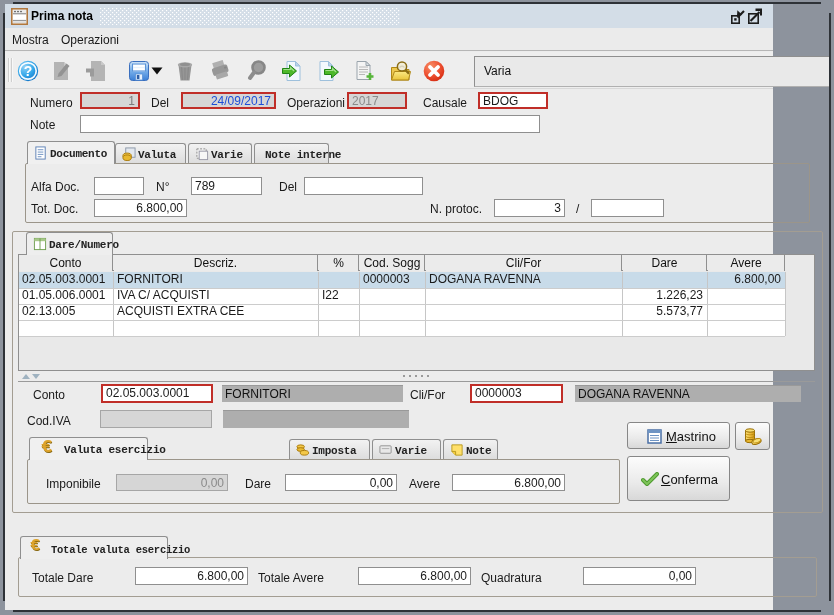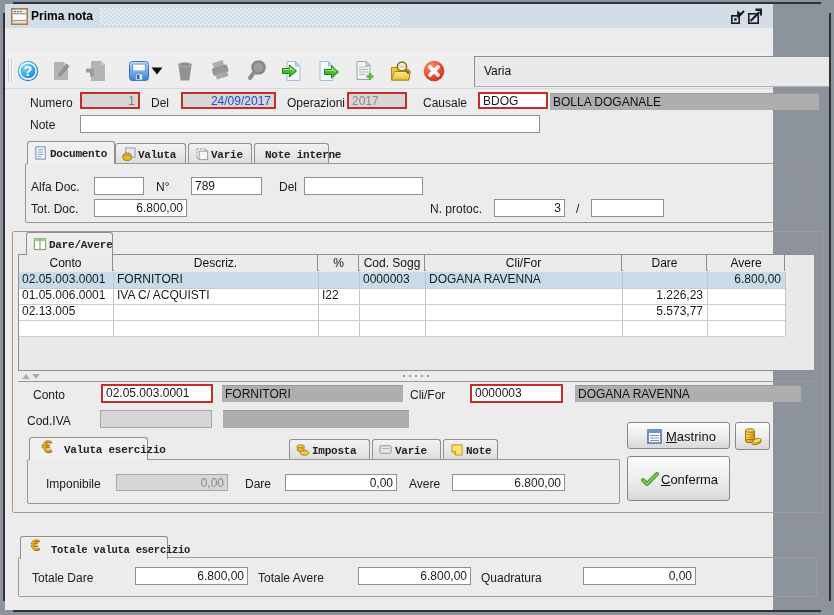--- a/index.html
+++ b/index.html
@@ -80,20 +80,24 @@
       <rect x="3.2" y="10.2" width="2.4" height="2.4" fill="#1c1c1c"></rect>
       <path d="M6.5 9.5 L13 3" stroke="#1c1c1c" stroke-width="2.2"></path>
       <path d="M4.8 10.8 L10 10.4 L5.2 5.6 Z" fill="#1c1c1c" transform="translate(1.2,-3.4) rotate(0)"></path>
     </svg>
     <svg class="abs" style="right:11px;top:4px" width="14" height="16" viewBox="0 0 14 16">
       <rect x="0.8" y="5.8" width="9.4" height="9.4" fill="none" stroke="#1c1c1c" stroke-width="1.6"></rect>
       <path d="M2.5 13 L11.5 4" stroke="#1c1c1c" stroke-width="2.2"></path>
       <path d="M7.5 1.8 L13.2 1.8 L13.2 7.5" fill="none" stroke="#1c1c1c" stroke-width="2.4"></path>
     </svg>
   </div>
+  <div id="menu">
+    <span style="left:7px">Mostra</span>
+    <span style="left:56px">Operazioni</span>
+  </div>
   <div id="toolbar">
     <div class="grip"></div>
     <svg class="ticon" style="left:12px" viewBox="0 0 22 22">
       <defs>
           <radialGradient id="hg" cx="35%" cy="30%" r="75%">
             <stop offset="0" stop-color="#8ed0f6"></stop>
             <stop offset="55%" stop-color="#35a8ea"></stop>
             <stop offset="100%" stop-color="#1173c6"></stop>
           </radialGradient>
         </defs>
@@ -196,21 +200,20 @@
   </div>
 
   <span class="lbl" style="left:25px;top:92px">Numero</span>
   <div class="fld red gray right" style="left:75px;top:88px;width:60px;height:17px;color:#7c7c7c">1</div>
   <span class="lbl" style="left:146px;top:92px">Del</span>
   <div class="fld red gray right" style="left:176px;top:88px;width:95px;height:17px;color:#1d4ed8">24/09/2017</div>
   <span class="lbl" style="left:282px;top:92px">Operazioni</span>
   <div class="fld red gray" style="left:342px;top:88px;width:60px;height:17px;color:#8a8a8a">2017</div>
   <span class="lbl" style="left:418px;top:92px">Causale</span>
   <div class="fld red" style="left:473px;top:88px;width:70px;height:17px">BDOG</div>
-  <div class="dlabel" style="left:545px;top:89px;width:269px;height:17px">BOLLA DOGANALE</div>
   <span class="lbl" style="left:25px;top:114px">Note</span>
   <div class="fld" style="left:75px;top:111px;width:460px;height:18px"></div>
 
   <div class="tab sel" style="left:22px;top:137px;width:88px">
     <svg class="ic" viewBox="0 0 15 15">
         <rect x="2" y="1" width="10" height="13" fill="#fff" stroke="#5a7fb4"></rect>
         <line x1="4" y1="4" x2="10" y2="4" stroke="#6b8fc0"></line>
         <line x1="4" y1="6.5" x2="10" y2="6.5" stroke="#6b8fc0"></line>
         <line x1="4" y1="9" x2="10" y2="9" stroke="#6b8fc0"></line>
         <line x1="4" y1="11.5" x2="8" y2="11.5" stroke="#6b8fc0"></line>
@@ -250,21 +253,21 @@
   <div class="fld" style="left:586px;top:195px;width:73px;height:18px"></div>
 
   <div class="panel" style="left:7px;top:227px;width:811px;height:282px;border-color:#a39d92"></div>
 
   <div class="tab sel" style="left:21px;top:228px;width:87px;background:#eeeeee">
     <svg class="ic" viewBox="0 0 15 15">
         <rect x="1.5" y="1.5" width="12" height="12" fill="#fff" stroke="#6f9e4f"></rect>
         <rect x="1.5" y="1.5" width="12" height="3" fill="#a8c88a"></rect>
         <line x1="7.5" y1="1.5" x2="7.5" y2="13.5" stroke="#6f9e4f"></line>
       </svg>
-    <span class="tx">Dare/Avere</span>
+    <span class="tx">Dare/Numero</span>
   </div>
 
   <div class="abs" style="left:13px;top:250px;width:797px;height:117px;border:1px solid #8f8f8f;background:#e9e9e9">
     <div class="abs" style="left:0;top:0;width:766px;height:16px;background:#ebebeb;border-bottom:1px solid #8f8f8f"></div>
     <div class="hcell" style="left:0px;width:94px">Conto</div>
     <div class="hcell" style="left:95px;width:204px">Descriz.</div>
     <div class="hcell" style="left:300px;width:40px">%</div>
     <div class="hcell" style="left:341px;width:65px">Cod. Sogg</div>
     <div class="hcell" style="left:407px;width:196px">Cli/For</div>
     <div class="hcell" style="left:604px;width:84px">Dare</div>
@@ -285,20 +288,21 @@
     <div class="cell" style="left:0;top:17px;width:94px">02.05.003.0001</div>
     <div class="cell" style="left:95px;top:17px;width:204px">FORNITORI</div>
     <div class="cell" style="left:341px;top:17px;width:65px">0000003</div>
     <div class="cell" style="left:407px;top:17px;width:196px">DOGANA RAVENNA</div>
     <div class="cell right" style="left:689px;top:17px;width:76px">6.800,00</div>
     <div class="cell" style="left:0;top:33px;width:94px">01.05.006.0001</div>
     <div class="cell" style="left:95px;top:33px;width:204px">IVA C/ ACQUISTI</div>
     <div class="cell" style="left:300px;top:33px;width:40px">I22</div>
     <div class="cell right" style="left:604px;top:33px;width:83px">1.226,23</div>
     <div class="cell" style="left:0;top:49px;width:94px">02.13.005</div>
+    <div class="cell" style="left:95px;top:49px;width:204px">ACQUISTI EXTRA CEE</div>
     <div class="cell right" style="left:604px;top:49px;width:83px">5.573,77</div>
   </div>
 
   <svg class="abs" style="left:17px;top:369px" width="26" height="8" viewBox="0 0 26 8">
     <path d="M4 1 L8 6 L0 6 Z" fill="#9fb2c0"></path>
       <path d="M14 6 L10 1 L18 1 Z" fill="#9fb2c0"></path>
   </svg>
   <div class="abs" style="left:398px;top:371px;width:30px;height:2px;background:repeating-linear-gradient(90deg,#9a9a9a 0 2px,transparent 2px 6px)"></div>
 
   <div class="abs" style="left:13px;top:377px;width:797px;height:130px;border-top:1px solid #9a9a9a"></div>

